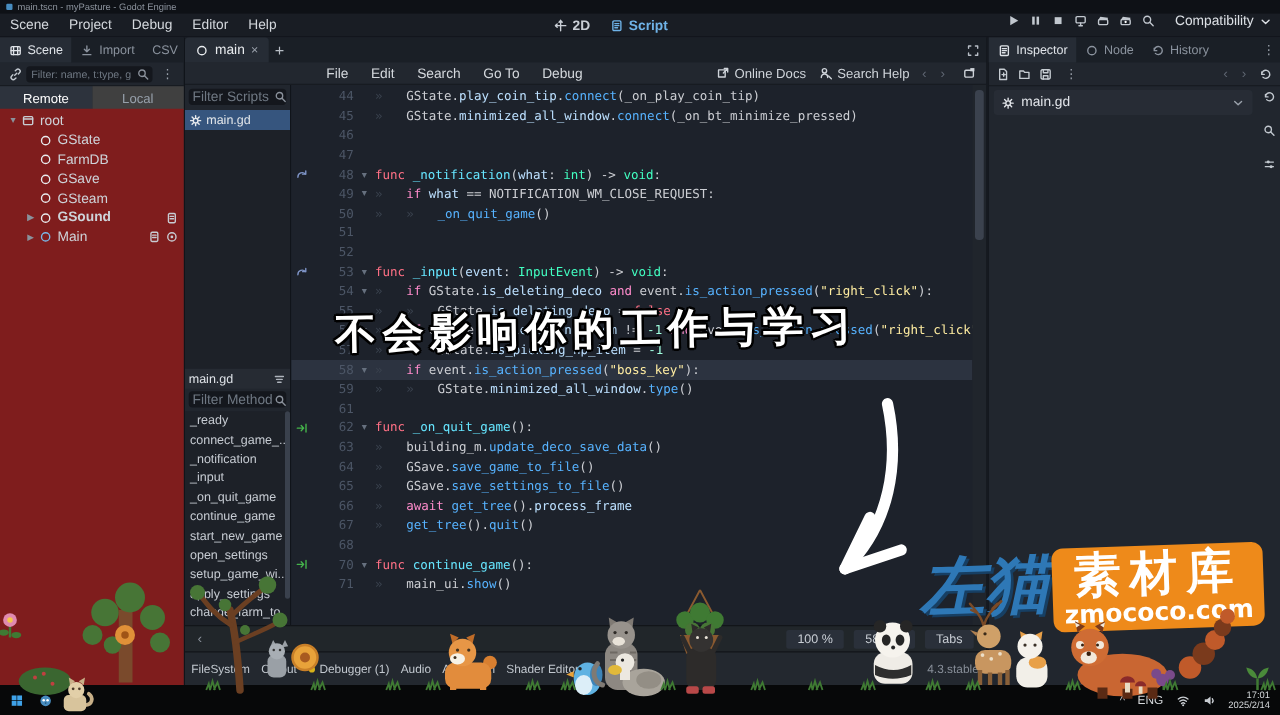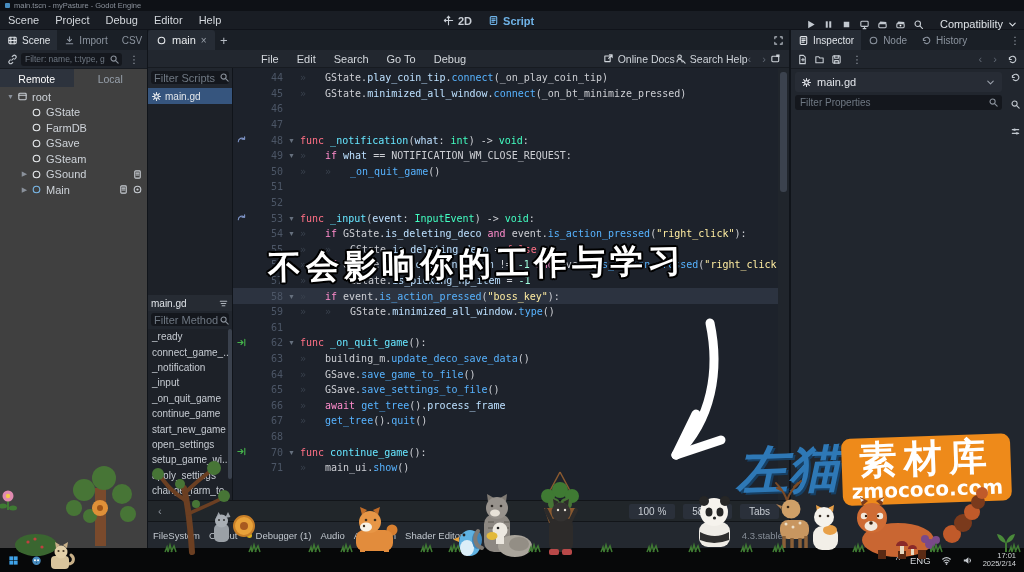--- a/index.html
+++ b/index.html
@@ -15,58 +15,58 @@
   #titlebar{left:0;top:0;width:1024px;height:11px;background:#0e1116;display:flex;align-items:center;
             font-size:7.5px;color:#8b929c;padding-left:5px;box-sizing:border-box;gap:4px}
   #titlebar .dot{width:5px;height:5px;background:#478cbf;border-radius:1px}
   #menubar{left:0;top:11px;width:1024px;height:19px;background:#191d24;border-bottom:1px solid #10131a;
            display:flex;align-items:center;box-sizing:border-box}
   #menubar-menus{display:flex;height:100%}
   .menu-item{display:flex;align-items:center;padding:0 8px;font-size:11px;color:#d4d8dd}
   #workspaces{left:443px;top:11px;height:19px;display:flex;gap:16px;align-items:center}
   .ws{display:flex;align-items:center;gap:4px;font-size:11px;color:#c9ced5;font-weight:bold}
   .ws.active{color:#6fb3e8}
-  #playback{right:2px;top:11px;height:19px;display:flex;align-items:flex-end;gap:6px;padding-right:4px}
+  #playback{right:2px;top:11px;height:19px;display:flex;align-items:flex-start;gap:6px;padding-right:4px}
   .pbtn{color:#c2c8cf;display:flex}
   #renderer{display:flex;align-items:center;gap:4px;font-size:11px;color:#dde1e6;margin-left:10px}
 
   
   .dock-tabs{height:20px;display:flex;background:#1a1f26;align-items:stretch}
   .dock-tab{display:flex;align-items:center;gap:4px;padding:0 7px;font-size:10px;color:#8b939e}
   .dock-tab.active{background:#262c35;color:#dfe3e8}
   .dots{margin-left:auto;color:#9aa1ab;font-size:10px;display:flex;align-items:center;padding:0 4px}
 
   
   #scene-dock{left:0;top:30px;width:148px;height:518px;background:#21262e;border-right:1px solid #10141a;box-sizing:border-box}
   #scene-toolbar{height:18px;display:flex;align-items:center;gap:3px;padding:0 4px;border-bottom:1px solid #171b21}
   #scene-toolbar .ico{color:#c2c8cf;display:flex}
   .inwrap{position:relative;flex:1;display:flex}
   .inwrap input{width:100%;height:13px;font-size:8.5px;padding:0 12px 0 4px}
   .inwrap .mag{position:absolute;right:2px;top:1px;color:#8a919b}
   #remote-local{height:19px;display:flex;border-bottom:1px solid #171b21}
   .rl{flex:1;display:flex;align-items:center;justify-content:center;font-size:10.5px;color:#97a0ab;background:#404040}
   .rl.active{background:#2d333d;color:#fff}
-  #scene-tree{position:absolute;left:0;right:0;top:57px;bottom:0;background:#404040;padding-top:2px}
+  #scene-tree{position:absolute;left:0;right:0;top:57px;bottom:0;background:#7f1d1d;padding-top:2px}
   .tree-row{height:15.5px;display:flex;align-items:center;font-size:11px;color:#ced3d9;padding-right:4px}
   .tree-arrow{width:13px;text-align:center;color:#8a919b;font-size:7px;flex:none}
   .tree-ico{display:flex;margin-right:4px}
   .tree-badges{margin-left:auto;display:flex;gap:3px;color:#c8cdd3}
 
   
   #script-ed{left:148px;top:30px;width:642px;height:491px;background:#1d222b;border-right:1px solid #10141a;box-sizing:border-box}
   #tabstrip{height:20px;background:#1a1f26;display:flex;align-items:center}
   #stab{height:20px;display:flex;align-items:center;gap:5px;padding:0 8px;background:#262c35;
         font-size:11px;color:#e8ebee;border-radius:3px 3px 0 0;box-sizing:border-box}
   #stab .x{color:#9aa1ab;font-size:10px}
   #tab-add{width:18px;text-align:center;color:#b8bec6;font-size:13px}
   #distraction{margin-left:auto;margin-right:5px;color:#b8bec6;display:flex}
   #smenu{height:18px;background:#22272f;display:flex;align-items:center;font-size:11px;color:#d2d6db;
          padding-left:104px;border-bottom:1px solid #171b21;box-sizing:border-box}
   #smenu .menu-item{padding:0 9px;font-size:11px}
-  #smenu-right{margin-left:auto;display:flex;align-items:center;padding-right:8px;color:#cfd4da}
+  #smenu-right{margin-left:auto;display:flex;align-items:center;gap:10px;padding-right:8px;color:#cfd4da}
   .mini-lbl{display:flex;align-items:center;gap:4px;font-size:10.5px;color:#cfd4da}
   .histarrows{color:#5f6672;font-size:11px;letter-spacing:4px}
 
   #scripts-panel{position:absolute;left:0;top:38px;width:85px;bottom:0;background:#21262e;border-right:1px solid #10141a;box-sizing:border-box}
   #scripts-panel .filterrow{padding:3px 3px 2px 3px}
   #scripts-panel input{width:100%;height:13px;font-size:11px;padding:0 11px 0 3px;box-sizing:border-box}
   #scripts-list{position:absolute;left:0;right:0;top:20px;height:207px;background:#1d2128}
   .script-item{height:16px;display:flex;align-items:center;gap:3px;padding:0 3px;font-size:10px;color:#e2e6ea}
   .script-item.sel{background:#36557e}
   #members-header{position:absolute;left:0;right:0;top:227px;height:16px;background:#262b33;display:flex;
@@ -313,21 +313,21 @@
       </div>
       <div class="tree-row" style="padding-left: 18px;">
         <span class="tree-arrow"></span>
         <span class="tree-ico" style="color: rgb(232, 235, 238);">
           <svg width="11" height="11" viewBox="0 0 12 12" fill="none" stroke="currentColor" stroke-width="1.2" stroke-linecap="round" stroke-linejoin="round">
             <circle cx="6" cy="6" r="3.6"></circle>
           </svg>
         </span>
         <span>GSteam</span>
       </div>
-      <div class="tree-row" style="padding-left: 18px;">
+      <div class="tree-row" style="padding-left: 18px; font-weight: bold;">
         <span class="tree-arrow">▶</span>
         <span class="tree-ico" style="color: rgb(232, 235, 238);">
           <svg width="11" height="11" viewBox="0 0 12 12" fill="none" stroke="currentColor" stroke-width="1.2" stroke-linecap="round" stroke-linejoin="round">
             <circle cx="6" cy="6" r="3.6"></circle>
           </svg>
         </span>
         <span>GSound</span>
         <span class="tree-badges">
           <span class="icn">
             <svg width="11" height="11" viewBox="0 0 12 12" fill="none" stroke="currentColor" stroke-width="1.2" stroke-linecap="round" stroke-linejoin="round">
@@ -729,29 +729,20 @@
     <span class="icn">
         <svg width="11" height="11" viewBox="0 0 12 12" fill="none" stroke="currentColor" stroke-width="1.2" stroke-linecap="round" stroke-linejoin="round">
           <circle cx="6" cy="6" r="2"></circle>
           <path d="M6 1.6v1.8M6 8.6v1.8M1.6 6h1.8M8.6 6h1.8M2.9 2.9l1.3 1.3M7.8 7.8l1.3 1.3M9.1 2.9L7.8 4.2M4.2 7.8L2.9 9.1"></path>
         </svg>
       </span>
     <span>main.gd</span>
     <span class="chev icn">
         <svg width="11" height="11" viewBox="0 0 12 12" fill="none" stroke="currentColor" stroke-width="1.2" stroke-linecap="round" stroke-linejoin="round">
           <path d="M3 4.5l3 3 3-3"></path>
-        </svg>
-      </span>
-  </div>
-  <div id="insp-filter">
-    <input placeholder="Filter Properties" style="">
-    <span class="mag">
-        <svg width="11" height="11" viewBox="0 0 12 12" fill="none" stroke="currentColor" stroke-width="1.2" stroke-linecap="round" stroke-linejoin="round">
-          <circle cx="5" cy="5" r="2.8"></circle>
-          <path d="M7.2 7.2L10 10"></path>
         </svg>
       </span>
   </div>
   <div id="insp-side">
     <span class="icn">
         <svg width="11" height="11" viewBox="0 0 12 12" fill="none" stroke="currentColor" stroke-width="1.2" stroke-linecap="round" stroke-linejoin="round">
           <path d="M2.6 6a3.5 3.5 0 1 1 1 2.4M2.6 6V3.8M2.6 6h2.2"></path>
         </svg>
       </span>
     <span class="icn">

